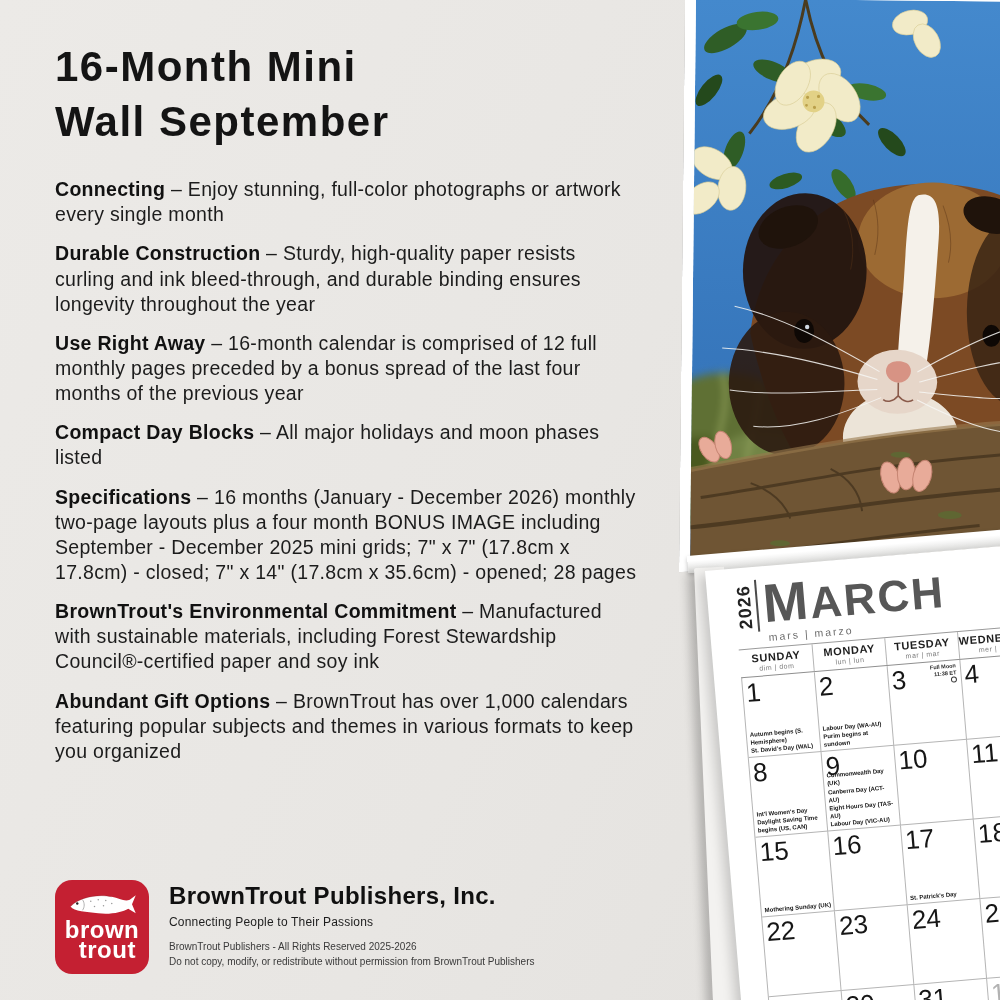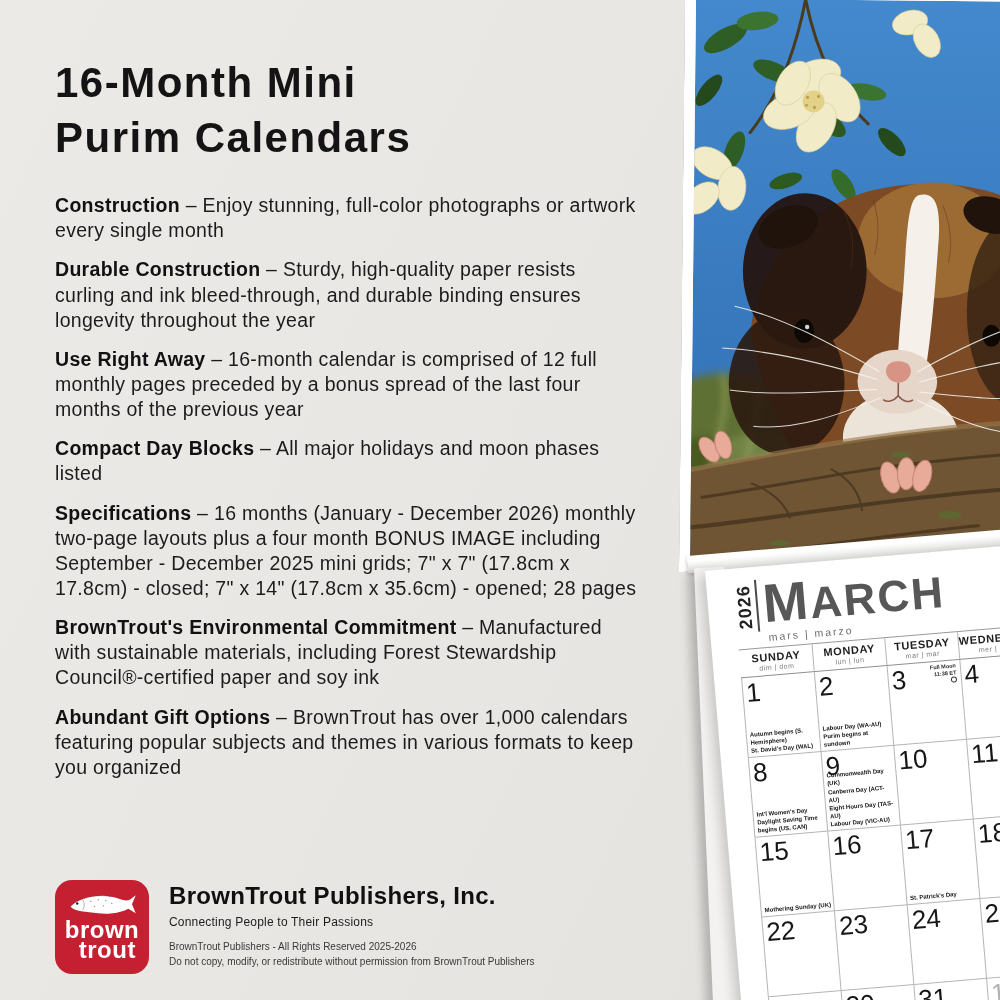--- a/index.html
+++ b/index.html
@@ -1,21 +1,21 @@
 <!DOCTYPE html>
 <html style="--brand_red: #c42032; --cal_gray: #575757; --photo_sky: #3d82c8; --photo_leaf: #2f5d26; --photo_flower: #f2ebc8; --photo_log: #6f5534; --photo_fur: #7c4a24; --photo_fur_dark: #241510; --photo_fur_white: #f5f1ea; --photo_paw_pink: #e8ab99;"><head>
 <meta charset="utf-8">
 <style>
   html,body{margin:0;padding:0;background:#fff;}
   *{box-sizing:border-box;font-family:"Liberation Sans","DejaVu Sans",sans-serif;}
   .stage{position:relative;width:1000px;height:1000px;overflow:hidden;
          background:linear-gradient(115deg,#eceae7 0%,#e8e6e3 55%,#e3e1de 100%);}
 
   
-  .left-panel{position:absolute;left:55px;top:56px;width:585px;}
+  .left-panel{position:absolute;left:55px;top:40px;width:585px;}
   .page-title{font-size:42px;font-weight:700;color:#141414;line-height:1.3;letter-spacing:1.5px;}
   .features{margin-top:28px;}
   .feature{font-size:19.5px;line-height:1.29;color:#1c1c1c;letter-spacing:.3px;margin:0 0 14px 0;}
   .feature strong{font-weight:700;color:#111;}
 
   .brand-footer{position:absolute;left:55px;top:880px;width:620px;display:flex;gap:20px;align-items:flex-start;}
   .bt-logo{width:94px;height:94px;border-radius:17px;background:var(--brand_red,#c42032);
            display:flex;flex-direction:column;align-items:center;justify-content:flex-start;
            padding-top:10px;flex:0 0 auto;}
   .bt-logo svg{width:78px;height:30px;display:block;}
@@ -68,24 +68,24 @@
   .moon .circ{width:6px;height:6px;border:1px solid #3a3a3a;border-radius:50%;background:#fff;margin:1px 0 0 auto;}
 </style>
 </head>
 <body>
 
 <div class="stage">
 
   <div class="left-panel">
     <div class="page-title">
       <div>16-Month Mini</div>
-      <div>Purim Calendars</div>
+      <div>Wall September</div>
     </div>
     <div class="features">
-        <p class="feature"><strong>Construction</strong> – Enjoy stunning, full-color photographs or artwork every single month</p>
+        <p class="feature"><strong>Connecting</strong> – Enjoy stunning, full-color photographs or artwork every single month</p>
         <p class="feature"><strong>Durable Construction</strong> – Sturdy, high-quality paper resists curling and ink bleed-through, and durable binding ensures longevity throughout the year</p>
         <p class="feature"><strong>Use Right Away</strong> – 16-month calendar is comprised of 12 full monthly pages preceded by a bonus spread of the last four months of the previous year</p>
         <p class="feature"><strong>Compact Day Blocks</strong> – All major holidays and moon phases listed</p>
         <p class="feature"><strong>Specifications</strong> – 16 months (January - December 2026) monthly two-page layouts plus a four month BONUS IMAGE including September - December 2025 mini grids; 7" x 7" (17.8cm x 17.8cm) - closed; 7" x 14" (17.8cm x 35.6cm) - opened; 28 pages</p>
         <p class="feature"><strong>BrownTrout's Environmental Commitment</strong> – Manufactured with sustainable materials, including Forest Stewardship Council®-certified paper and soy ink</p>
         <p class="feature"><strong>Abundant Gift Options</strong> – BrownTrout has over 1,000 calendars featuring popular subjects and themes in various formats to keep you organized</p>
       </div>
   </div>
 
   <div class="brand-footer">

